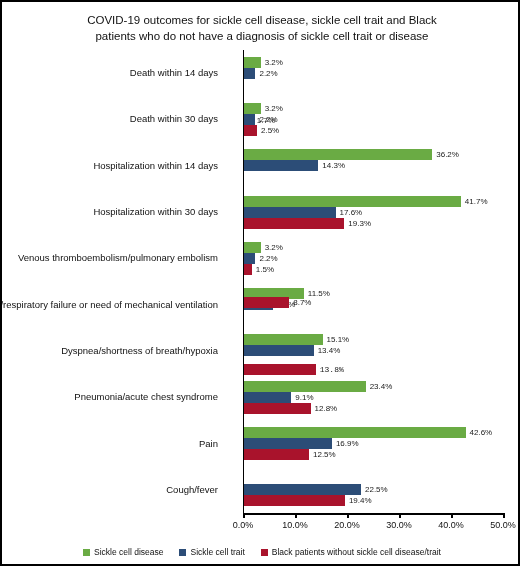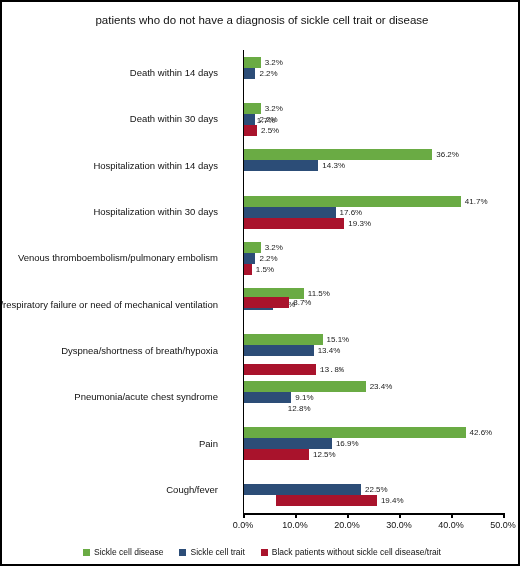--- a/index.html
+++ b/index.html
@@ -125,20 +125,21 @@
     color: #111111;
     white-space: nowrap;
   }
 </style>
 </head>
 <body>
 
 <div id="figure">
 
   <div id="chart-title">
+    <div>COVID-19 outcomes for sickle cell disease, sickle cell trait and Black</div>
     <div>patients who do not have a diagnosis of sickle cell trait or disease</div>
   </div>
 
   <div id="plot">
       <div class="group" style="top: 0px;">
         <div class="cat-label" style="top: 17.15px;">Death within 14 days</div>
         <div class="bar-row" style="top: 6.65px;">
           <div class="bar s0" style="width: 16.64px;"></div>
           <div class="bar-label">3.2%</div>
         </div>
@@ -240,21 +241,21 @@
       <div class="group" style="top: 324.1px;">
         <div class="cat-label" style="top: 17.15px;">Pneumonia/acute chest syndrome</div>
         <div class="bar-row" style="top: 6.65px;">
           <div class="bar s0" style="width: 121.68px;"></div>
           <div class="bar-label">23.4%</div>
         </div>
         <div class="bar-row" style="top: 17.65px;">
           <div class="bar s1" style="width: 47.32px;"></div>
           <div class="bar-label">9.1%</div>
         </div>
-        <div class="bar-row" style="top: 28.65px; flex-direction: column;">
+        <div class="bar-row" style="top: 28.65px;">
           <div class="bar s2" style="width: 66.56px;"></div>
           <div class="bar-label">12.8%</div>
         </div>
       </div>
       <div class="group" style="top: 370.4px;">
         <div class="cat-label" style="top: 17.15px;">Pain</div>
         <div class="bar-row" style="top: 6.65px;">
           <div class="bar s0" style="width: 221.52px;"></div>
           <div class="bar-label">42.6%</div>
         </div>
@@ -266,21 +267,21 @@
           <div class="bar s2" style="width: 65px;"></div>
           <div class="bar-label">12.5%</div>
         </div>
       </div>
       <div class="group" style="top: 416.7px;">
         <div class="cat-label" style="top: 17.15px;">Cough/fever</div>
         <div class="bar-row" style="top: 17.65px;">
           <div class="bar s1" style="width: 117px;"></div>
           <div class="bar-label">22.5%</div>
         </div>
-        <div class="bar-row" style="top: 28.65px; margin-left: 32px;">
+        <div class="bar-row" style="top: 28.65px;">
           <div class="bar s2" style="width: 100.88px;"></div>
           <div class="bar-label">19.4%</div>
         </div>
       </div>
     </div>
 
   <div id="x-axis">
       <div class="tick" style="left: 0px;"></div>
       <div class="tick-label" style="left: 0px;">0.0%</div>
       <div class="tick" style="left: 52px;"></div>

